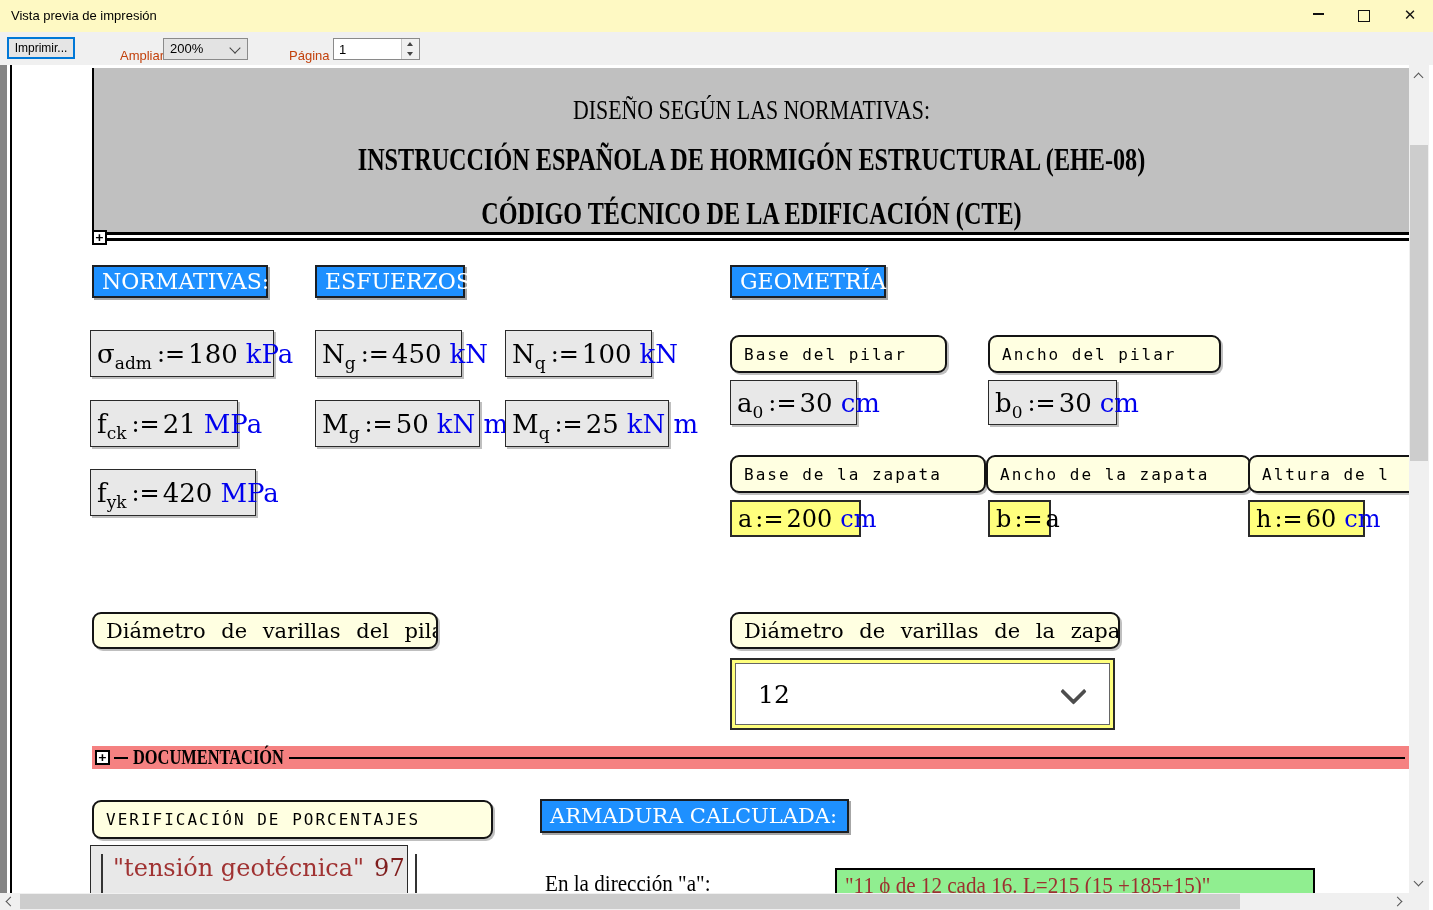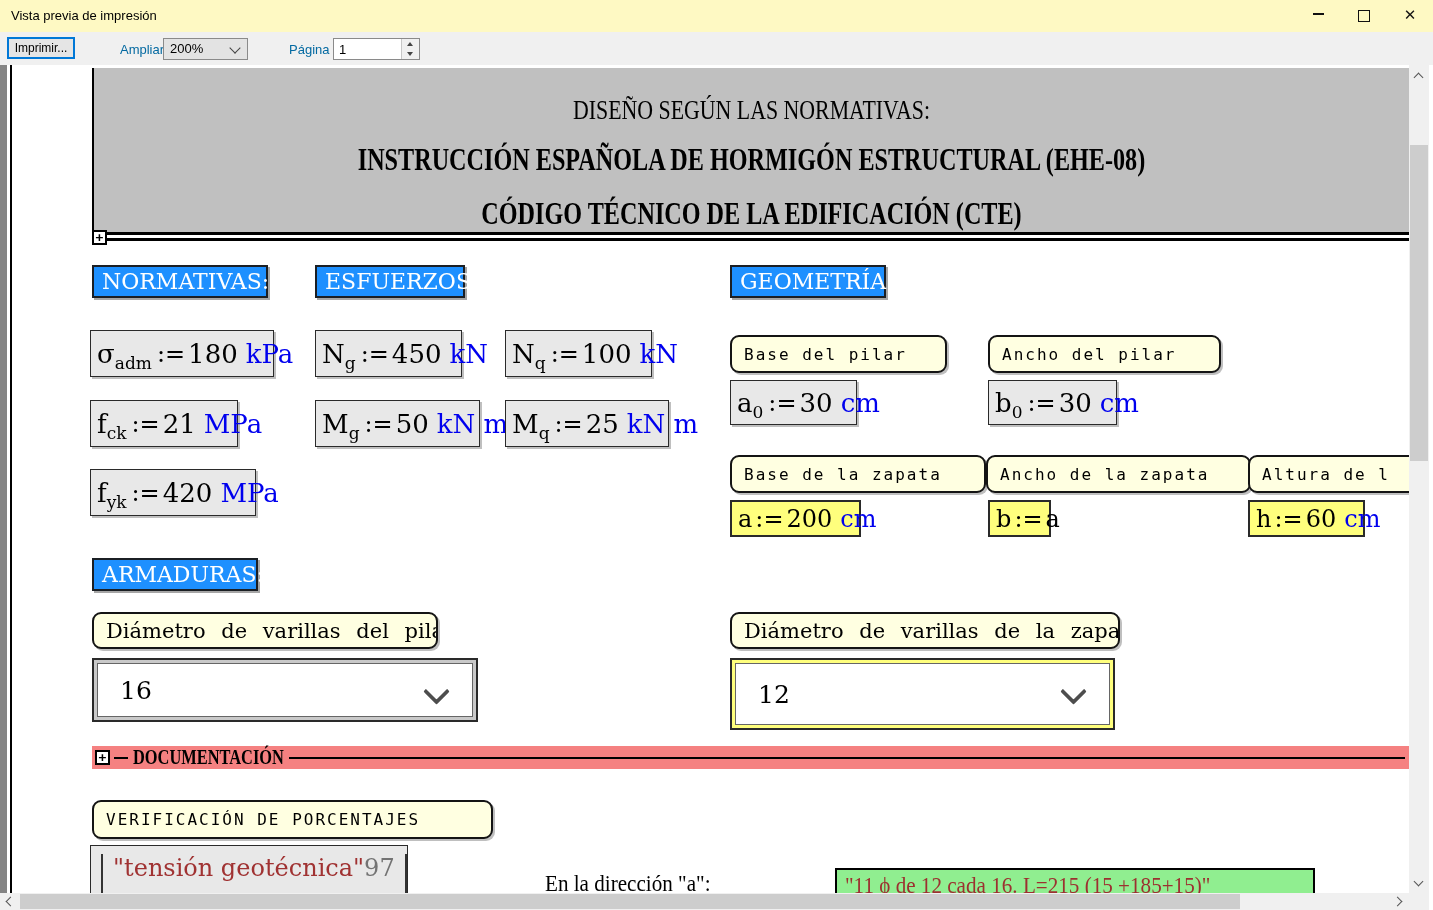--- a/index.html
+++ b/index.html
@@ -8,21 +8,21 @@
   
   .titlebar{position:absolute;left:0;top:0;width:1433px;height:37px;background:#fef9c3;}
   .title-text{position:absolute;left:11px;top:8px;font-size:13px;color:#000;}
   .winbtn{position:absolute;top:0;width:46px;height:32px;text-align:center;line-height:30px;color:#111;font-size:15px;}
   .btn-min{right:92px;} .btn-max{right:46px;} .btn-close{right:0px;}
   .glyph-min{display:inline-block;width:11px;border-bottom:2px solid #111;vertical-align:middle;margin-bottom:4px;}
   .glyph-max{display:inline-block;width:10px;height:10px;border:1.5px solid #111;vertical-align:middle;}
   
   .toolbar{position:absolute;left:0;top:32px;width:1433px;height:33px;background:#f0f0f0;}
   .print-btn{position:absolute;left:7px;top:5px;width:68px;height:22px;background:#e5e5e5;border:2px solid #0078d7;font-size:12px;color:#000;text-align:center;line-height:18px;box-sizing:border-box;}
-  .tb-label{position:absolute;top:10px;font-size:13px;color:#0369a1;}
+  .tb-label{position:absolute;top:16px;font-size:13px;color:#c2410c;}
   .zoom-combo{position:absolute;left:163px;top:6px;width:85px;height:22px;background:#e3e3e3;border:1px solid #8a8a8a;box-sizing:border-box;font-size:13px;color:#000;}
   .zoom-combo .val{position:absolute;left:6px;top:2px;}
   .chev-sm{position:absolute;right:8px;top:5px;width:7px;height:7px;border-right:1.5px solid #444;border-bottom:1.5px solid #444;transform:rotate(45deg);}
   .page-spin{position:absolute;left:333px;top:6px;width:87px;height:22px;background:#fff;border:1px solid #8a8a8a;box-sizing:border-box;font-size:13px;}
   .page-spin .val{position:absolute;left:5px;top:3px;}
   .spin-btns{position:absolute;right:0;top:0;width:17px;height:100%;border-left:1px solid #c7c7c7;}
   .spin-up,.spin-dn{position:absolute;left:0;width:100%;height:50%;background:#f0f0f0;}
   .spin-up{top:0;border-bottom:1px solid #d9d9d9;} .spin-dn{bottom:0;}
   .tri-up{position:absolute;left:5px;top:3px;width:0;height:0;border-left:3.5px solid transparent;border-right:3.5px solid transparent;border-bottom:4px solid #444;}
   .tri-dn{position:absolute;left:5px;top:3px;width:0;height:0;border-left:3.5px solid transparent;border-right:3.5px solid transparent;border-top:4px solid #444;}
@@ -57,21 +57,21 @@
   .doc-dash{width:14px;height:0;border-top:2.5px solid #000;margin:0 5px 0 4px;}
   .doc-label{font-family:"Liberation Serif",serif;font-size:20px;font-weight:bold;color:#000;transform:scaleX(0.82);transform-origin:left center;white-space:nowrap;}
   .doc-line{flex:1;height:0;border-top:2.5px solid #000;margin-left:-28px;margin-right:4px;}
   .matrix-region{position:absolute;background:#e8e8e8;border:1.6px solid #2a2a2a;box-sizing:border-box;display:flex;align-items:stretch;padding:8px 10px;}
   .bracket{width:9px;border:2.5px solid #333;box-sizing:border-box;}
   .bracket.l{border-right:none;}
   .bracket.r{border-left:none;}
   .mat-rows{padding:0 10px;display:flex;flex-direction:column;gap:8px;}
   .mat-row{font-family:"DejaVu Serif",serif;font-size:24px;white-space:nowrap;}
   .mstr{color:#a03232;}
-  .mnum{color:#737373;}
+  .mnum{color:#7f1d1d;margin-left:10px;}
   .dir-text{position:absolute;font-family:"Liberation Serif",serif;font-size:24px;color:#000;transform:scaleX(0.88);transform-origin:left center;white-space:nowrap;}
   .green-box{position:absolute;background:#90ee90;border:2.5px solid #000;box-sizing:border-box;display:flex;align-items:center;padding:0 8px;}
   .green-box span{font-family:"Liberation Serif",serif;font-size:24px;color:#9c3030;transform:scaleX(0.88);transform-origin:left center;white-space:nowrap;}
   
   .vscroll{position:absolute;left:1409px;top:0;width:20px;height:845px;background:#f0f0f0;}
   .vthumb{position:absolute;left:1px;top:80px;width:18px;height:316px;background:#cdcdcd;}
   .hscroll{position:absolute;left:0;top:828px;width:1409px;height:17px;background:#f0f0f0;}
   .hthumb{position:absolute;left:20px;top:1px;width:1220px;height:15px;background:#cdcdcd;}
   .sb-arrow{position:absolute;width:17px;height:17px;}
   .chev{position:absolute;width:6px;height:6px;border-right:1.6px solid #555;border-bottom:1.6px solid #555;}
@@ -213,28 +213,21 @@
           <span class="mop">:=</span>
           <span>a</span>
       </div>
       <div class="math yellow" style="left:1248px;top:435px;width:117px;height:37px;">
         <span>h</span>
           <span class="mop">:=</span>
           <span>60</span>
           <span class="munit">cm</span>
       </div>
 
-      <div class="blue-label" style="left:92px;top:493px;width:166px;height:33px;">ARMADURAS:</div>
       <div class="cream serif" style="left:92px;top:547px;width:346px;height:37px;">Diámetro  de  varillas  del  pilar</div>
-      <div class="combo-big" style="left:92px;top:593px;width:386px;height:64px;">
-        <div class="inner">
-          <span>16</span>
-          <span class="chev-big"></span>
-        </div>
-      </div>
       <div class="cream serif" style="left:730px;top:547px;width:390px;height:37px;">Diámetro  de  varillas  de  la  zapata</div>
       <div class="combo-big yellowframe" style="left:730px;top:593px;width:385px;height:72px;">
         <div class="inner">
           <span>12</span>
           <span class="chev-big"></span>
         </div>
       </div>
 
       <div class="doc-bar">
         <span class="plus-box">+</span>
@@ -246,20 +239,21 @@
       <div class="cream mono" style="left:92px;top:735px;width:401px;height:39px;">VERIFICACIÓN DE PORCENTAJES</div>
       <div class="matrix-region" style="left:90px;top:780px;width:318px;height:110px;">
         <div class="bracket l"></div>
         <div class="mat-rows">
           <div class="mat-row"><span class="mstr">"tensión geotécnica"</span><span class="mnum">97</span></div>
           <div class="mat-row"><span class="mstr">"altura de zapata"</span><span class="mnum">83</span></div>
         </div>
         <div class="bracket r"></div>
       </div>
 
+      <div class="blue-label" style="left:540px;top:734px;width:309px;height:34px;font-size:21px;">ARMADURA CALCULADA:</div>
       <div class="dir-text" style="left:545px;top:805px;">En  la  dirección  "a":</div>
       <div class="green-box" style="left:835px;top:803px;width:480px;height:34px;">
         <span>"11 ϕ de 12 cada 16. L=215  (15 +185+15)"</span>
       </div>
     </div>
 
     <div class="vscroll">
       <span class="sb-arrow" style="left:1px;top:2px;">
           <span class="chev up"></span>
         </span>

